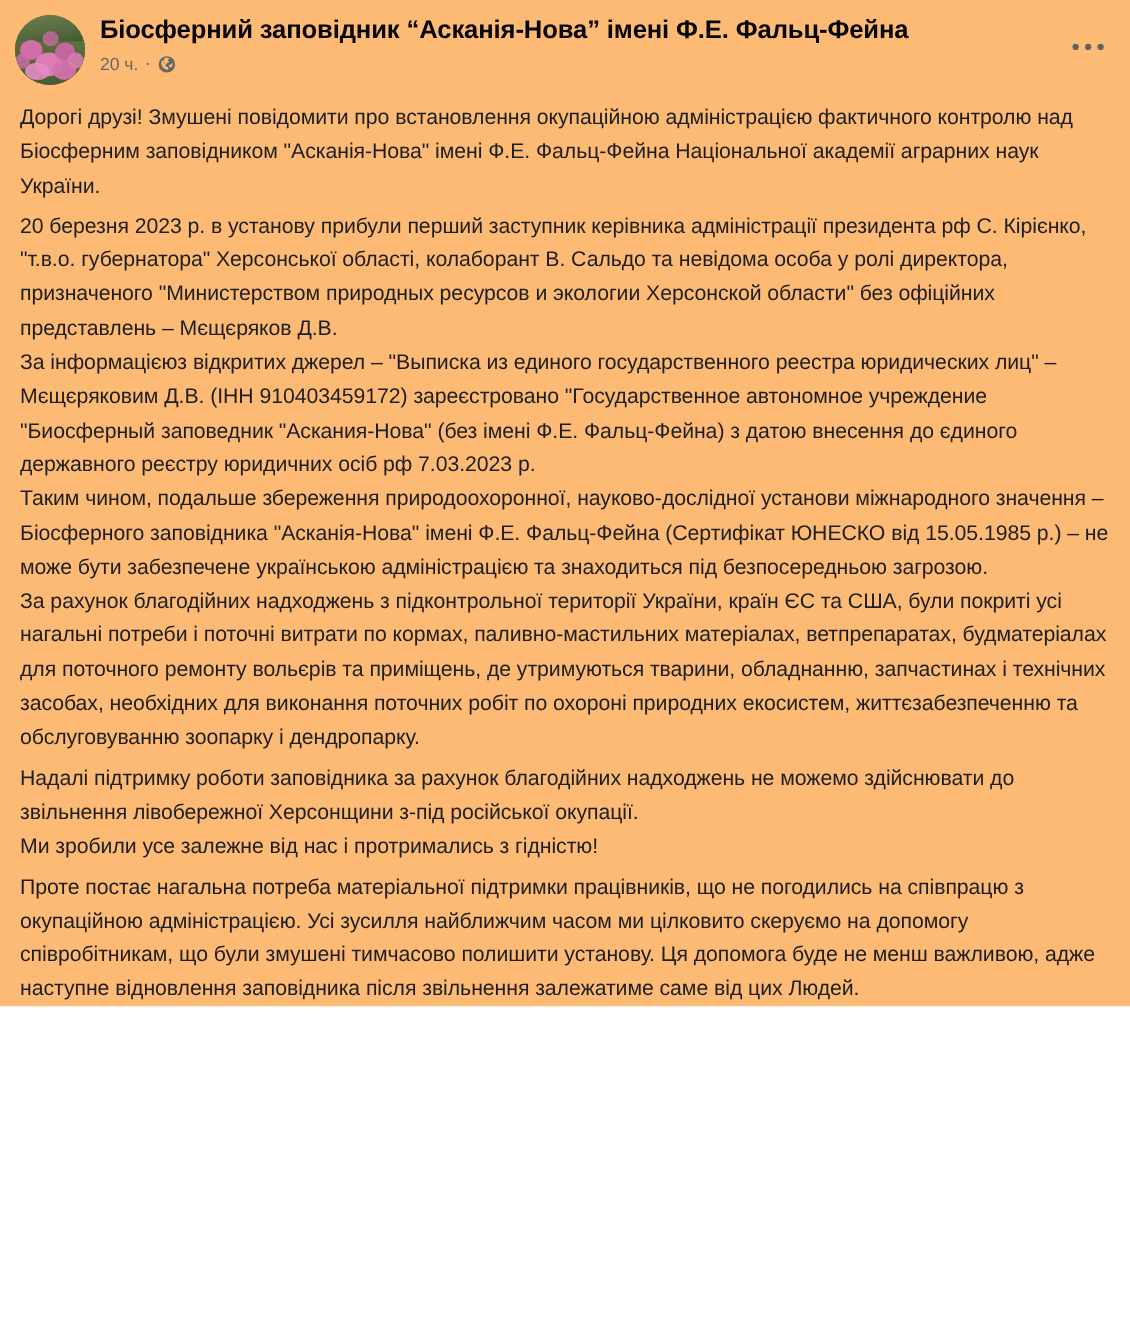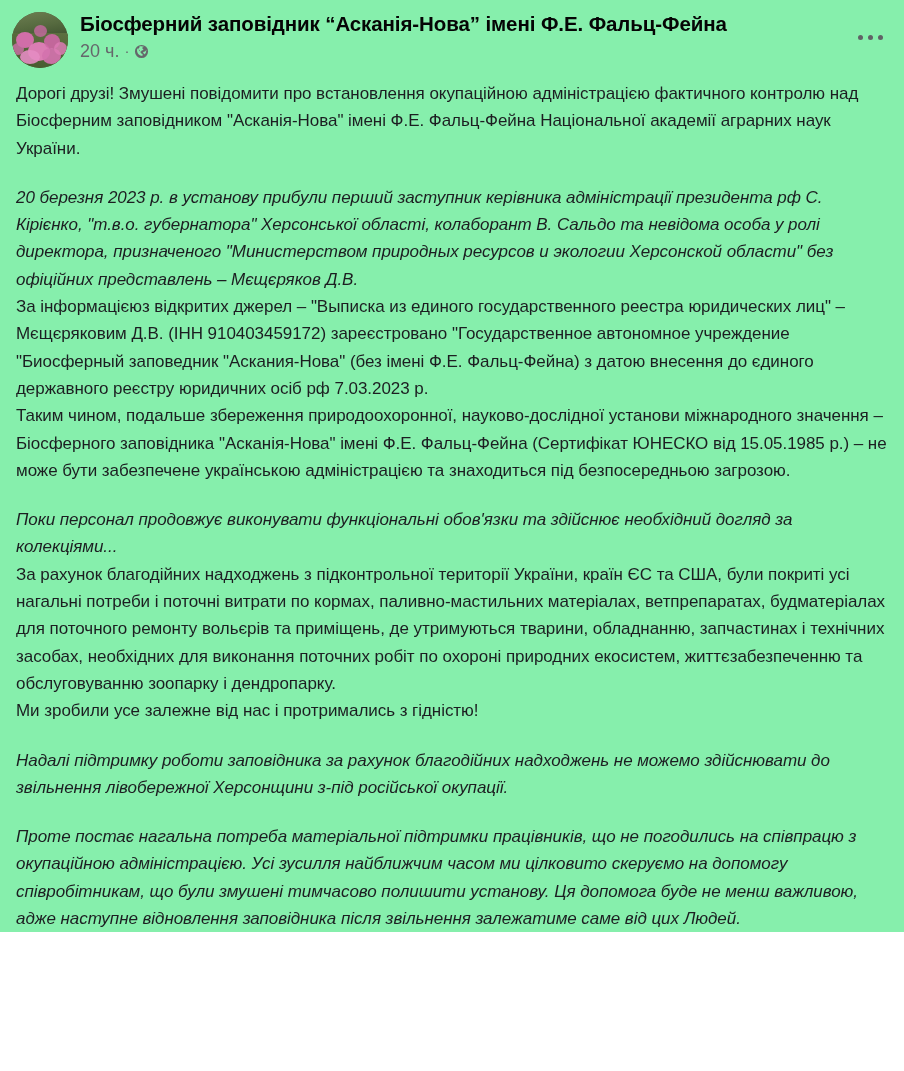--- a/index.html
+++ b/index.html
@@ -14,21 +14,21 @@
     height: 1071px;
     font-family: "Liberation Sans", sans-serif;
     color: #1c1e21;
     overflow: hidden;
     position: relative;
   }
 
   .post {
     width: 904px;
     padding: 0;
-    background: #86efac;
+    background: #fdba74;
   }
 
   
   .post-header {
     display: flex;
     align-items: flex-start;
     padding: 10px 16px 4px 12px;
     position: relative;
     height: 74px;
   }
@@ -80,21 +80,21 @@
     color: #050505;
     white-space: nowrap;
   }
   .meta-row {
     display: flex;
     align-items: center;
     margin-top: 6px;
     gap: 5px;
   }
   .timestamp {
-    font-size: 18px;
+    font-size: 14px;
     line-height: 18px;
     color: #65676b;
   }
   .dot-sep {
     font-size: 15px;
     line-height: 18px;
     color: #65676b;
   }
   .globe-icon {
     display: inline-flex;
@@ -130,21 +130,21 @@
     font-size: 17px;
     line-height: 27.3px;
     color: #1c1e21;
     letter-spacing: -0.05px;
   }
   .para {
     margin: 0;
     white-space: pre-wrap;
   }
   .para + .para { margin-top: 0; }
-  .para.gap { margin-top: 22px; font-style: italic; }
+  .para.gap { margin-top: 5px; }
 </style>
 </head>
 <body>
 
 <div class="post">
 
   <div class="post-header">
 
     <div class="avatar">
       <div class="av-sky"></div>
@@ -178,21 +178,20 @@
       <i></i>
     </div>
 
   </div>
 
   <div class="post-body">
     <p class="para">Дорогі друзі! Змушені повідомити про встановлення окупаційною адміністрацією фактичного контролю над Біосферним заповідником "Асканія-Нова" імені Ф.Е. Фальц-Фейна Національної академії аграрних наук України.</p>
     <p class="para gap">20 березня 2023 р. в установу прибули перший заступник керівника адміністрації президента рф С. Кірієнко, "т.в.о. губернатора" Херсонської області, колаборант В. Сальдо та невідома особа у ролі директора, призначеного "Министерством природных ресурсов и экологии Херсонской области" без офіційних представлень – Мєщєряков Д.В.</p>
     <p class="para">За інформацієюз відкритих джерел – "Выписка из единого государственного реестра юридических лиц" – Мєщєряковим Д.В. (ІНН 910403459172) зареєстровано "Государственное автономное учреждение "Биосферный заповедник "Аскания-Нова" (без імені Ф.Е. Фальц-Фейна) з датою внесення до єдиного державного реєстру юридичних осіб рф 7.03.2023 р.</p>
     <p class="para">Таким чином, подальше збереження природоохоронної, науково-дослідної установи міжнародного значення – Біосферного заповідника "Асканія-Нова" імені Ф.Е. Фальц-Фейна (Сертифікат ЮНЕСКО від 15.05.1985 р.) – не може бути забезпечене українською адміністрацією та знаходиться під безпосередньою загрозою.</p>
-    <p class="para gap">Поки персонал продовжує виконувати функціональні обов'язки та здійснює необхідний догляд за колекціями...</p>
     <p class="para">За рахунок благодійних надходжень з підконтрольної території України, країн ЄС та США, були покриті усі нагальні потреби і поточні витрати по кормах, паливно-мастильних матеріалах, ветпрепаратах, будматеріалах для поточного ремонту вольєрів та приміщень, де утримуються тварини, обладнанню, запчастинах і технічних засобах, необхідних для виконання поточних робіт по охороні природних екосистем, життєзабезпеченню та обслуговуванню зоопарку і дендропарку.</p>
+    <p class="para gap">Надалі підтримку роботи заповідника за рахунок благодійних надходжень не можемо здійснювати до звільнення лівобережної Херсонщини з-під російської окупації.</p>
     <p class="para">Ми зробили усе залежне від нас і протримались з гідністю!</p>
-    <p class="para gap">Надалі підтримку роботи заповідника за рахунок благодійних надходжень не можемо здійснювати до звільнення лівобережної Херсонщини з-під російської окупації.</p>
     <p class="para gap">Проте постає нагальна потреба матеріальної підтримки працівників, що не погодились на співпрацю з окупаційною адміністрацією. Усі зусилля найближчим часом ми цілковито скеруємо на допомогу співробітникам, що були змушені тимчасово полишити установу. Ця допомога буде не менш важливою, адже наступне відновлення заповідника після звільнення залежатиме саме від цих Людей.</p>
 
   </div>
 
 </div>
 
 </body></html>

